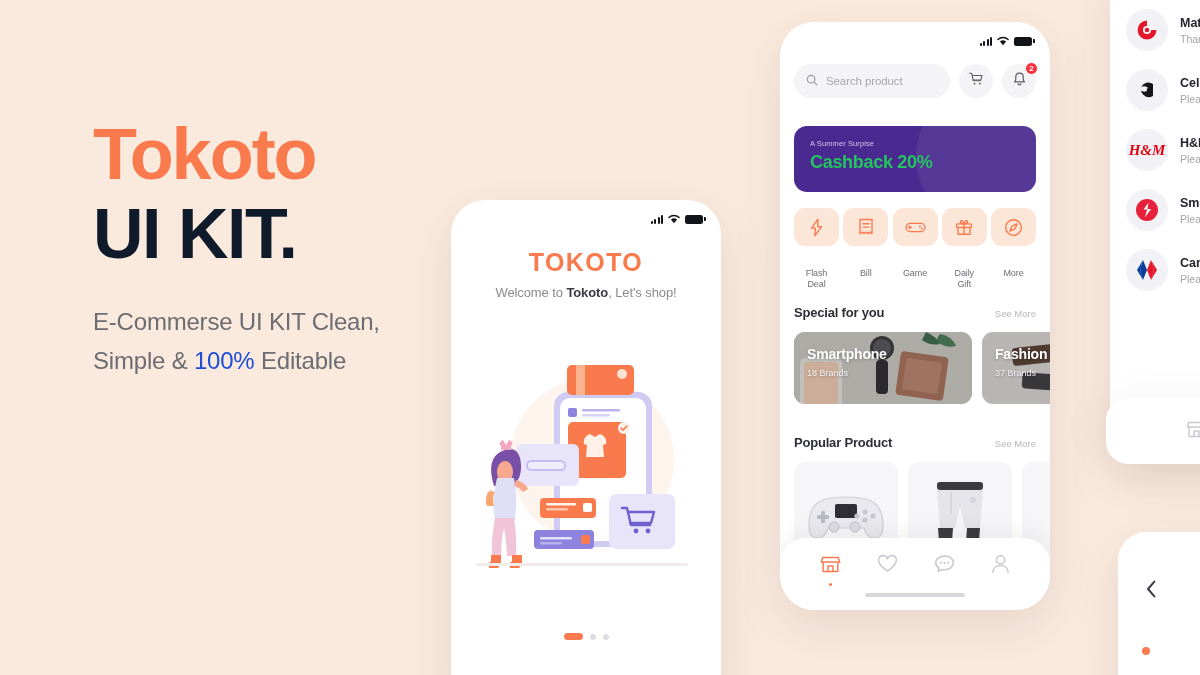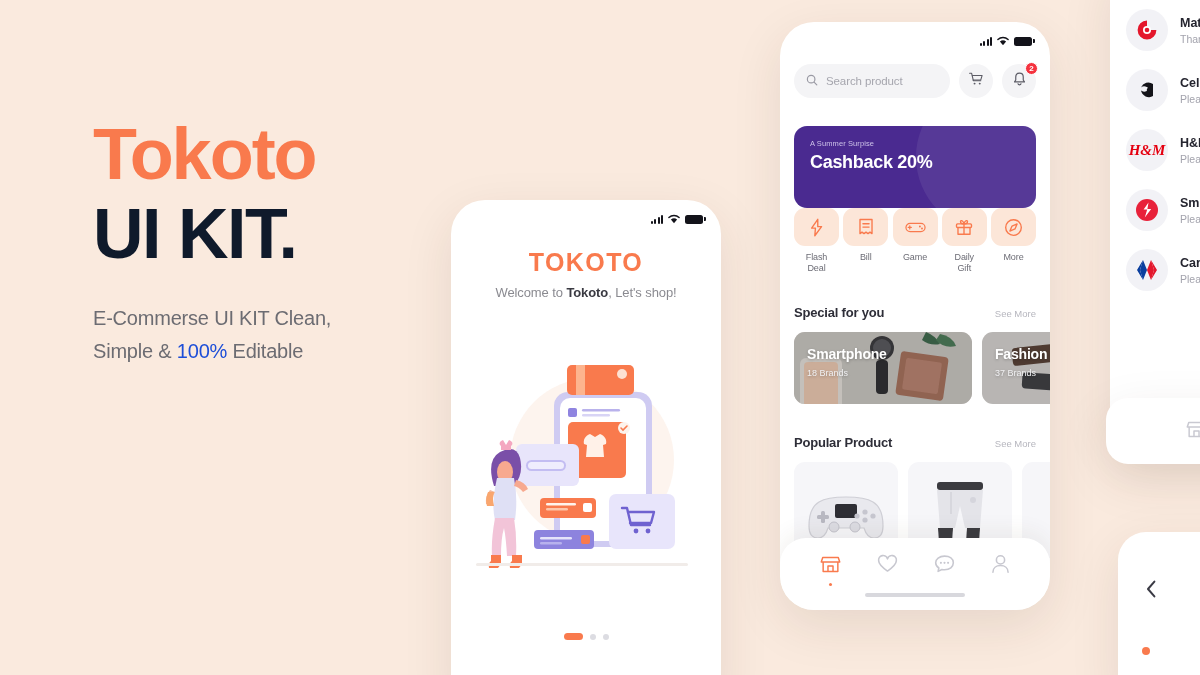--- a/index.html
+++ b/index.html
@@ -14,21 +14,21 @@
   .hero { position:absolute; left:93px; top:118px; width:420px; }
   .hero-title-1 {
     font-size:72px; font-weight:bold; color:#f97a4d;
     letter-spacing:-2px; line-height:1.0;
   }
   .hero-title-2 {
     font-size:70px; font-weight:bold; color:#0f1a2b;
     letter-spacing:-1.5px; line-height:1.05; margin-top:8px;
   }
   .hero-sub {
-    margin-top:30px; font-size:20px; color:#6c6c72;
+    margin-top:30px; font-size:24px; color:#6c6c72;
     line-height:1.65; letter-spacing:-0.2px; font-weight:400;
   }
   .hero-sub .accent { color:#1d4ed8;text-align:right; }
 
   
   .phone {
     position:absolute; background:#fff;
     box-shadow:0 16px 50px rgba(60,40,25,0.10);
   }
   .phone-left {
@@ -99,45 +99,45 @@
     flex:0 0 34px;
   }
   .badge {
     position:absolute; top:-2px; right:-2px; width:13px; height:13px;
     border-radius:50%; background:#f5333f; color:#fff; font-size:8px;
     font-weight:bold; display:flex; align-items:center; justify-content:center;
     border:1.5px solid #fff;
   }
 
   .promo {
-    position:absolute; top:104px; left:14px; right:14px; height:82px;
+    position:absolute; top:104px; left:14px; right:14px; height:66px;
     border-radius:13px; background:#4a2a90; overflow:hidden; padding:13px 16px;
   }
   .promo:after {
     content:""; position:absolute; right:-30px; top:-44px;
     width:150px; height:150px; border-radius:50%;
     background:rgba(255,255,255,0.07);
   }
   .promo-sub { font-size:7.5px; color:#cdc2e8; position:relative; z-index:2; letter-spacing:0.1px;}
   .promo-title {
-    font-size:18px; font-weight:bold; color:#ffffff; margin-top:4px;
+    font-size:18px; font-weight:bold; color:#22c55e; margin-top:4px;
     position:relative; z-index:2; letter-spacing:-0.3px;
   }
 
   .cats {
     position:absolute; top:186px; left:14px; right:14px;
     display:flex; justify-content:space-between;
   }
   .cat { width:45px; text-align:center; }
   .cat-ic {
     width:45px; height:38px; border-radius:11px; background:#fce6d8;
     display:flex; align-items:center; justify-content:center;
   }
   .cat-lb {
-    margin-top:6px; font-size:9px; color:#6c6c75; line-height:1.25;
+    margin-top:22px; font-size:9px; color:#6c6c75; line-height:1.25;
     letter-spacing:-0.1px;
   }
 
   .sec-head {
     position:absolute; left:14px; right:14px;
     display:flex; align-items:baseline; justify-content:space-between;
   }
   .sec-title { font-size:13px; font-weight:bold; color:#2e2e38; letter-spacing:-0.2px; }
   .sec-more { font-size:9.5px; color:#b6b6be; }
 

